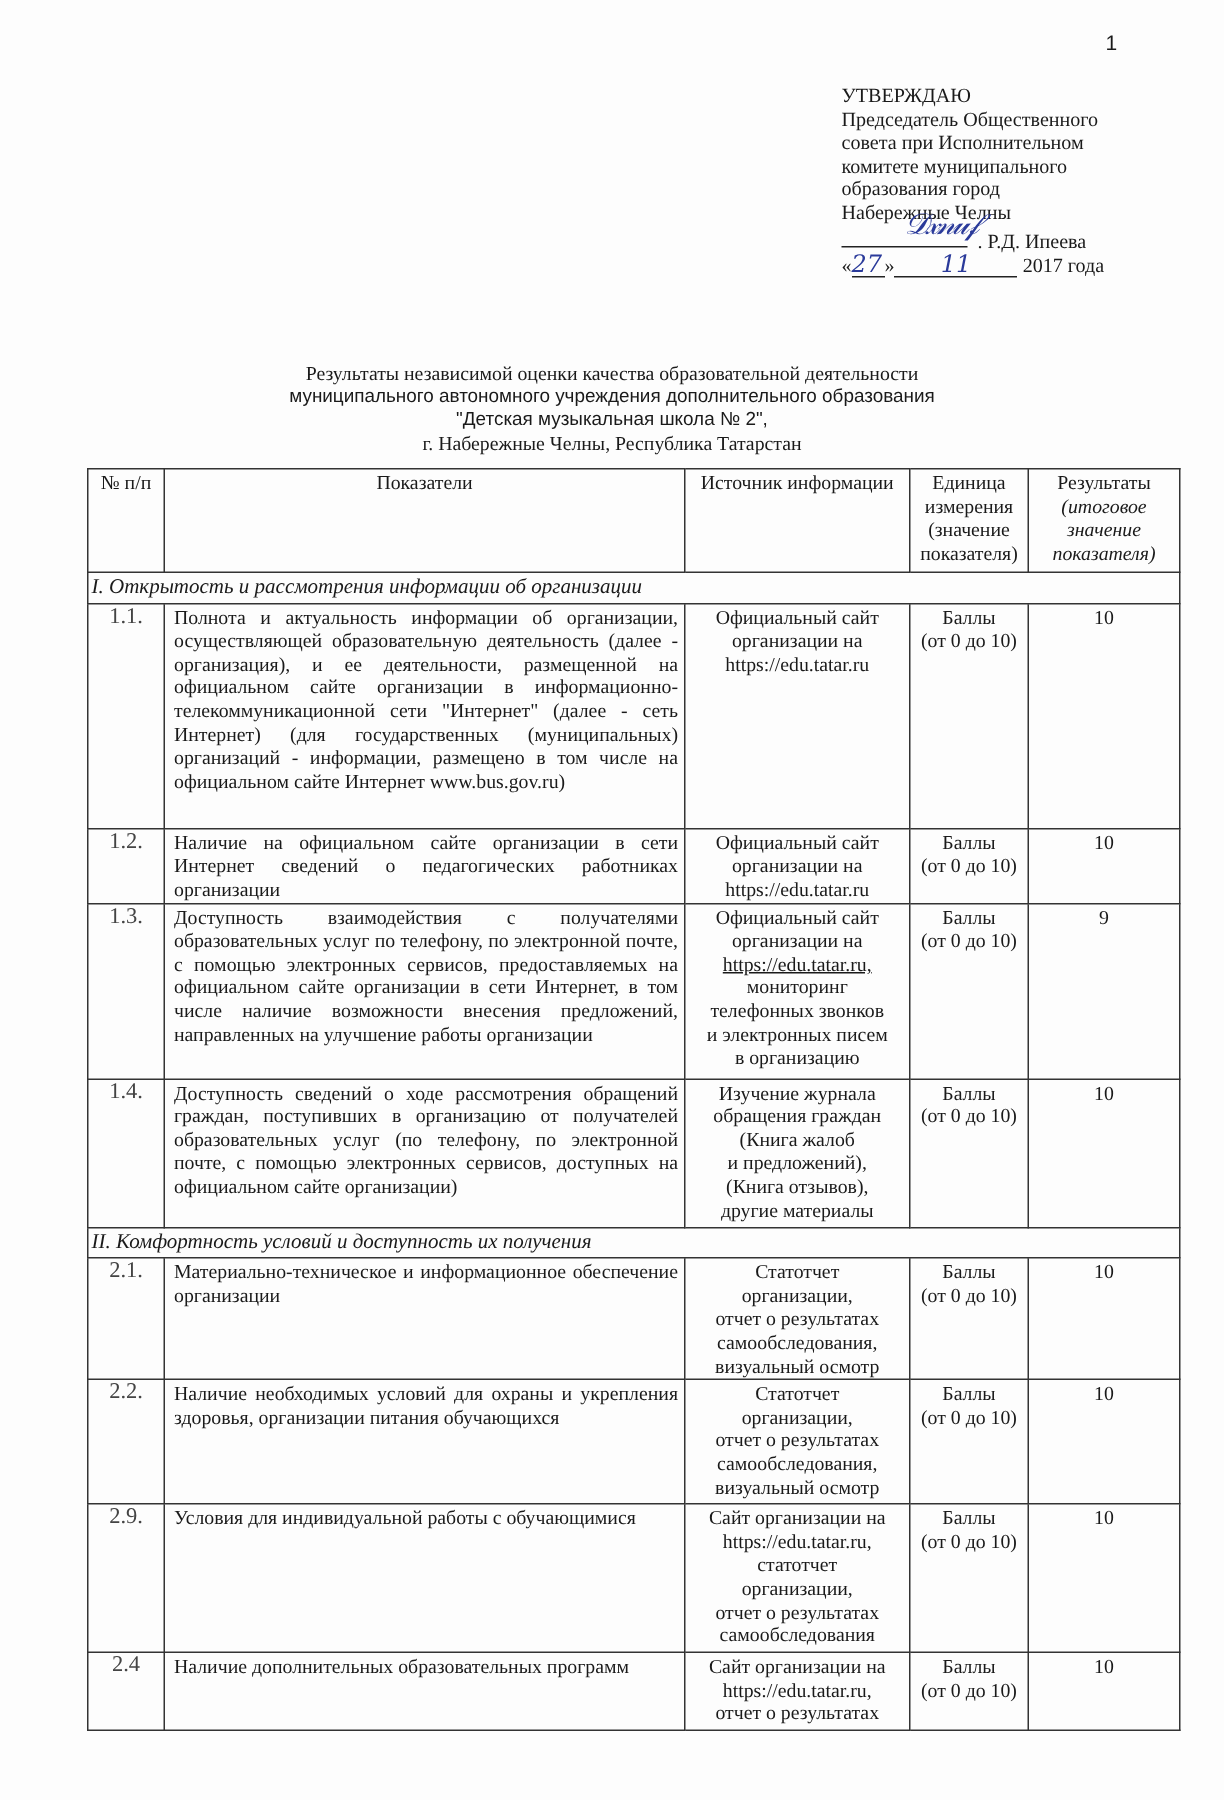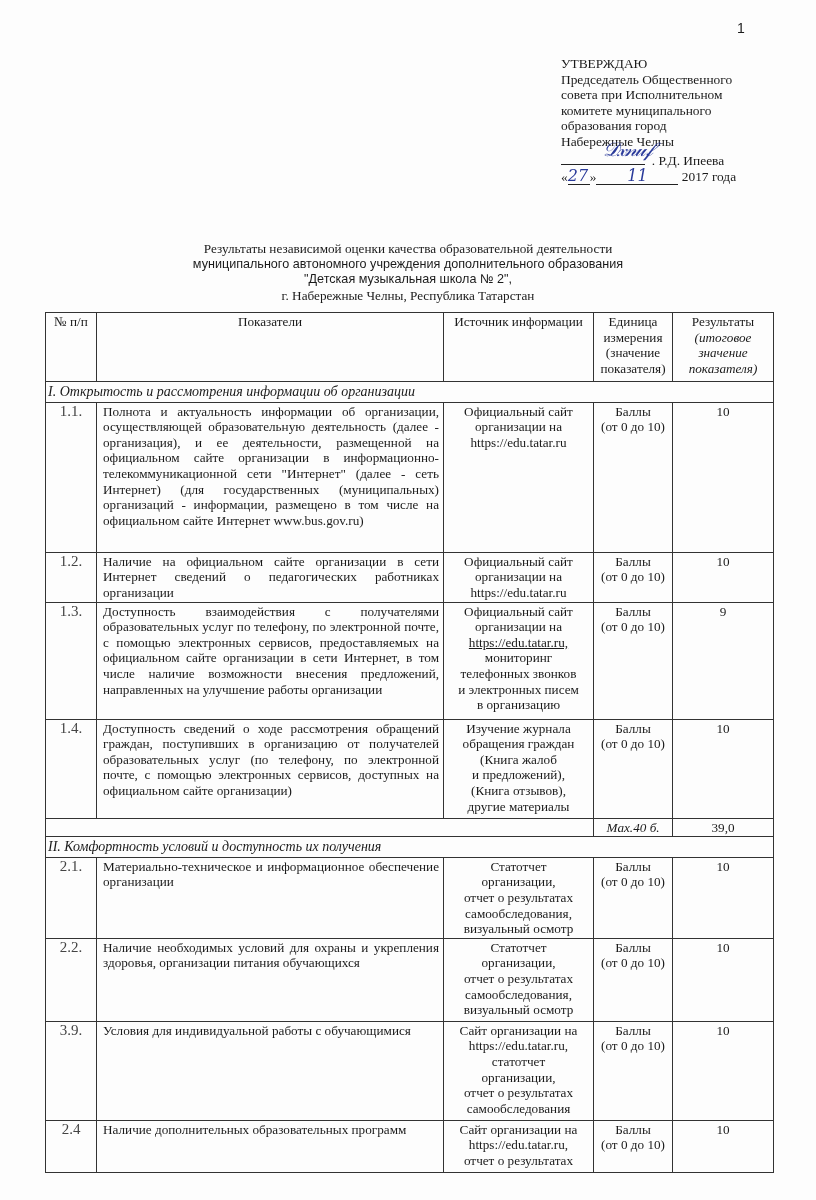--- a/index.html
+++ b/index.html
@@ -24,21 +24,21 @@
   }
   .approve .hand {
     font-family: "DejaVu Serif", serif; font-style: italic; color: #2a3a9a; font-size: 16px;
   }
   .title {
     position: absolute; left: 0; top: 241px; width: 816px; text-align: center;
     font-size: 13.2px; line-height: 15.5px;
   }
   .title .t2, .title .t3 { font-family: "Liberation Sans", sans-serif; font-size: 12.6px; }
   table.results {
-    position: absolute; left: 45px; top: 312px; width: 728px;
+    position: absolute; left: 58px; top: 312px; width: 728px;
     border-collapse: collapse; table-layout: fixed;
     font-size: 13.2px; line-height: 15.6px;
   }
   table.results td, table.results th {
     border: 1px solid #333; padding: 1px 4px 1px 4px; vertical-align: top;
     font-weight: normal;
   }
   col.c1 { width: 51px; } col.c2 { width: 347px; } col.c3 { width: 150px; }
   col.c4 { width: 79px; } col.c5 { width: 101px; }
   th { text-align: center; }
@@ -164,25 +164,20 @@
           <div>и предложений),</div>
           <div>(Книга отзывов),</div>
           <div>другие материалы</div>
         </td>
         <td class="center">
           <div>Баллы</div>
           <div>(от 0 до 10)</div>
         </td>
         <td class="center">10</td>
       </tr>
-      <tr class="subtotal">
-        <td colspan="3" class="blank-span"></td>
-        <td class="max">Max.40 б.</td>
-        <td class="center">39,0</td>
-      </tr>
       <tr class="section">
         <td colspan="5">II. Комфортность условий и доступность их получения</td>
       </tr>
       <tr style="height: 81px;">
         <td class="num">2.1.</td>
         <td class="ind">Материально-техническое и информационное обеспечение организации</td>
         <td class="center">
           <div>Статотчет</div>
           <div>организации,</div>
           <div>отчет о результатах</div>
@@ -205,21 +200,21 @@
           <div>самообследования,</div>
           <div>визуальный осмотр</div>
         </td>
         <td class="center">
           <div>Баллы</div>
           <div>(от 0 до 10)</div>
         </td>
         <td class="center">10</td>
       </tr>
       <tr style="height: 99px;">
-        <td class="num">3.9.</td>
+        <td class="num">2.9.</td>
         <td class="ind">Условия для индивидуальной работы с обучающимися</td>
         <td class="center">
           <div>Сайт организации на</div>
           <div>https://edu.tatar.ru,</div>
           <div>статотчет</div>
           <div>организации,</div>
           <div>отчет о результатах</div>
           <div>самообследования</div>
         </td>
         <td class="center">

